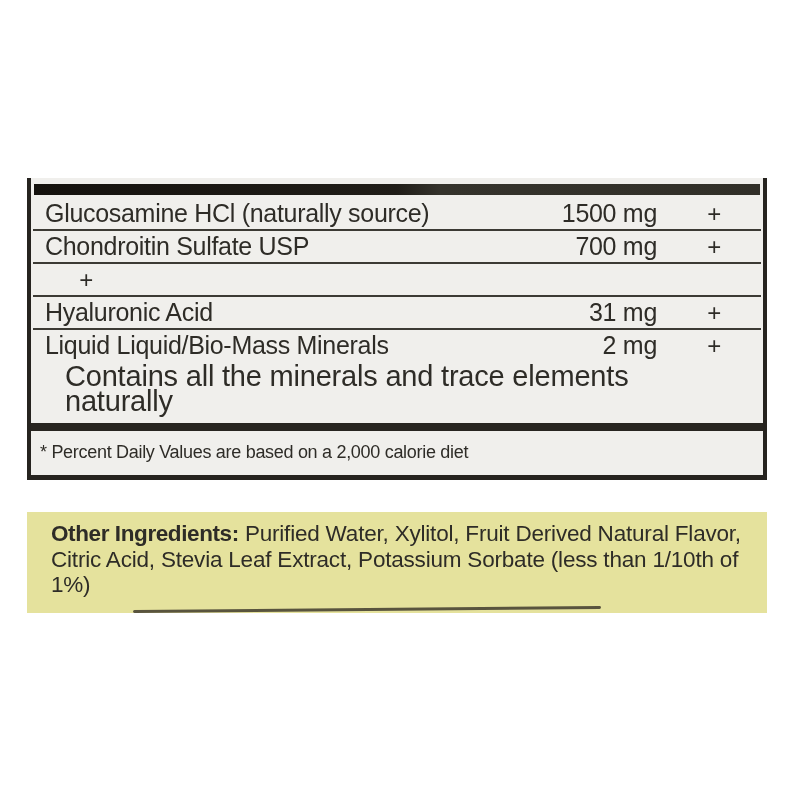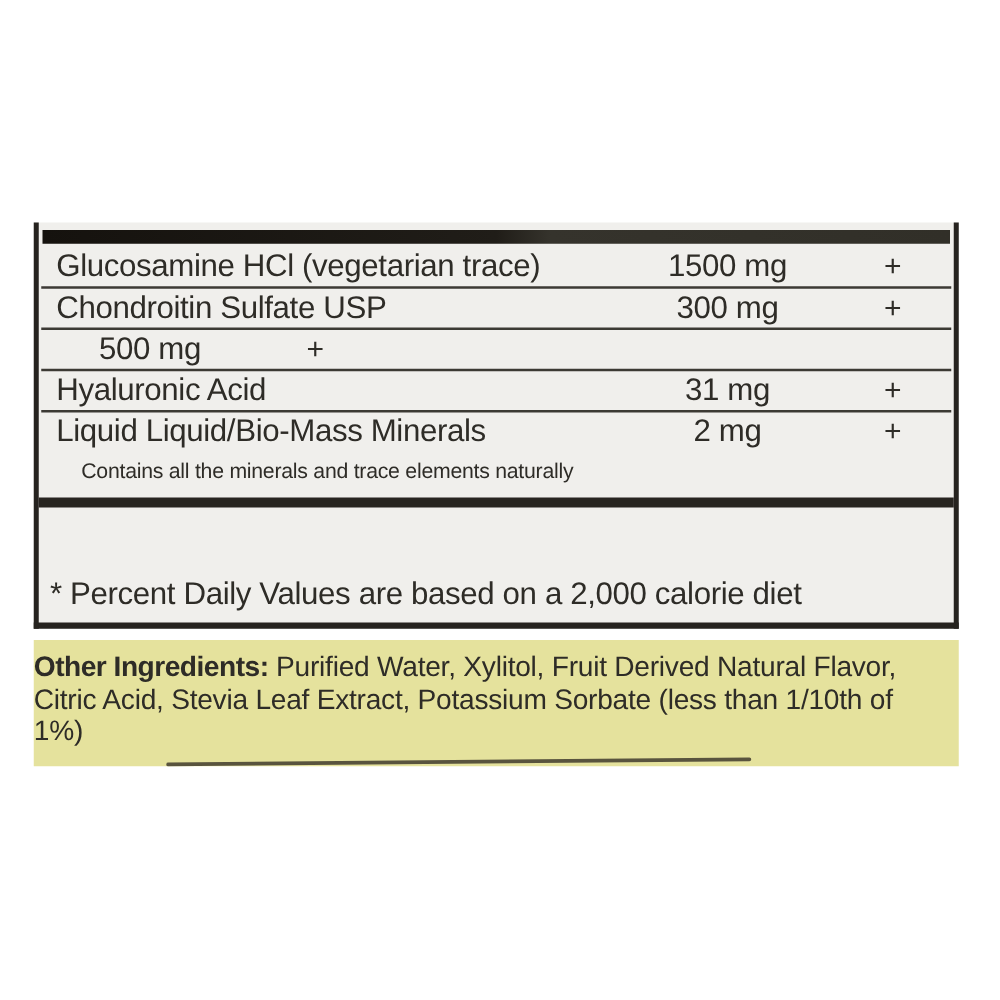--- a/index.html
+++ b/index.html
@@ -39,62 +39,61 @@
     align-items: center;
     height: 31px;
     padding: 0 8px 0 14px;
     font-size: 25px;
     letter-spacing: -0.3px;
     white-space: nowrap;
   }
   .row-name { flex: 1; }
   .row-amt {
     width: 150px;
-    text-align: center;
+    text-align: right;
     padding-right: 16px;
   }
   .row-dv {
     width: 82px;
     text-align: center;
     font-size: 24px;
   }
   .sep {
     height: 2px;
     background: #3c3a34;
     margin: 0 2px;
   }
   .note {
     padding: 3px 26px 0 34px;
-    font-size: 17px;
+    font-size: 29px;
     line-height: 25px;
     letter-spacing: -0.2px;
   }
   .thick-sep {
     height: 8px;
     background: #282520;
     margin-top: 9px;
   }
   .footnotes {
     padding: 6px 8px 8px 9px;
-    font-size: 25px;
+    font-size: 18px;
     line-height: 30px;
     letter-spacing: -0.3px;
-    margin-top: 48px;
   }
 
   
   .other-ingredients {
     position: absolute;
     left: 27px;
     top: 512px;
     width: 740px;
     height: 101px;
     box-sizing: border-box;
     background: #e5e29d;
-    padding: 9px 12px 0 0;
+    padding: 9px 12px 0 24px;
     font-size: 22.5px;
     line-height: 25.5px;
     letter-spacing: -0.2px;
   }
   .other-ingredients .lead {
     font-weight: bold;
     letter-spacing: -0.4px;
   }
 
   
@@ -111,35 +110,34 @@
 </style>
 </head>
 <body>
 
 <div class="stage">
 
   <div class="facts-panel">
     <div class="top-bar"></div>
 
     <div class="s-row">
-      <span class="row-name">Glucosamine HCl (vegetarian trace)</span>
+      <span class="row-name">Glucosamine HCl (naturally source)</span>
       <span class="row-amt">1500 mg</span>
       <span class="row-dv">+</span>
     </div>
     <div class="sep"></div>
 
     <div class="s-row">
       <span class="row-name">Chondroitin Sulfate USP</span>
-      <span class="row-amt">300 mg</span>
+      <span class="row-amt">700 mg</span>
       <span class="row-dv">+</span>
     </div>
     <div class="sep"></div>
 
     <div class="s-row">
-      <span class="row-amt">500 mg</span>
       <span class="row-dv">+</span>
     </div>
     <div class="sep"></div>
 
     <div class="s-row">
       <span class="row-name">Hyaluronic Acid</span>
       <span class="row-amt">31 mg</span>
       <span class="row-dv">+</span>
     </div>
     <div class="sep"></div>

